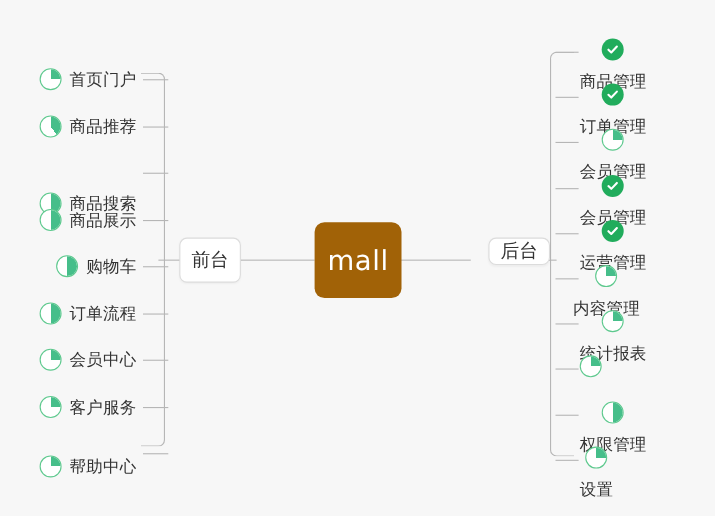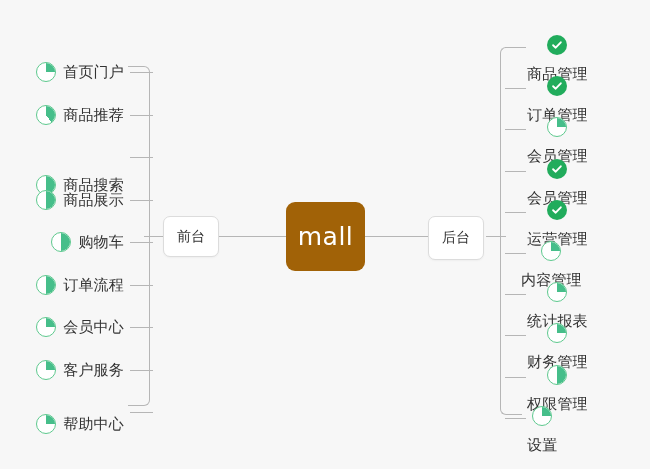--- a/index.html
+++ b/index.html
@@ -75,21 +75,21 @@
     align-items: center;
     justify-content: center;
     border-radius: 7px;
     white-space: nowrap;
   }
 
   .box.plain {
     background: #ffffff;
     border: 1px solid #dcdcdc;
     color: #333333;
-    font-size: 14px;
+    font-size: 17px;
     box-shadow: 0 1px 2px rgba(0,0,0,0.04);
   }
 
   .box.root {
     background: #a16207;
     color: #ffffff;
     font-size: 25px;
     border-radius: 9px;
     letter-spacing: 0.5px;
   }
@@ -143,21 +143,21 @@
   <div class="edge h" style="left:486px; top:236px; width:20px;"></div>
 
   <div class="box plain" style="left:163px; top:216px; width:56px; height:41px;">
     <span>前台</span>
   </div>
 
   <div class="box root" style="left:286px; top:202px; width:79px; height:69px;">
     <span>mall</span>
   </div>
 
-  <div class="box plain" style="left:428px; top:216px; width:56px; height:44px;">
+  <div class="box plain" style="left:444px; top:216px; width:56px; height:25px;">
     <span>后台</span>
   </div>
 
   <div id="leaf-layer">
       <div class="leaf left-side" style="top: 60px; left: 0px; width: 124px; justify-content: flex-end;">
         <span class="icon pie">
           <span class="pie-fill" style="background: conic-gradient(rgb(70, 190, 138) 0deg, rgb(70, 190, 138) 90deg, transparent 90deg, transparent 360deg);"></span>
         </span>
         <span class="leaf-label">首页门户</span>
       </div>
@@ -272,21 +272,20 @@
         <span class="icon pie">
           <span class="pie-fill" style="background: conic-gradient(rgb(70, 190, 138) 0deg, rgb(70, 190, 138) 90deg, transparent 90deg, transparent 360deg);"></span>
         </span>
         <span class="leaf-label">统计报表</span>
       </div>
       <div class="stub" style="top: 294.2px; left: 505px; width: 21px;"></div>
       <div class="leaf right-side" style="top: 323.4px; left: 527px;">
         <span class="icon pie">
           <span class="pie-fill" style="background: conic-gradient(rgb(70, 190, 138) 0deg, rgb(70, 190, 138) 90deg, transparent 90deg, transparent 360deg);"></span>
         </span>
-        <span class="leaf-label">财务管理</span>
       </div>
       <div class="stub" style="top: 335.4px; left: 505px; width: 21px;"></div>
       <div class="leaf right-side" style="top: 364.6px; left: 527px;">
         <span class="icon pie">
           <span class="pie-fill" style="background: conic-gradient(rgb(70, 190, 138) 0deg, rgb(70, 190, 138) 180deg, transparent 180deg, transparent 360deg);"></span>
         </span>
         <span class="leaf-label">权限管理</span>
       </div>
       <div class="stub" style="top: 376.6px; left: 505px; width: 21px;"></div>
       <div class="leaf right-side" style="top: 405.8px; left: 527px;">

